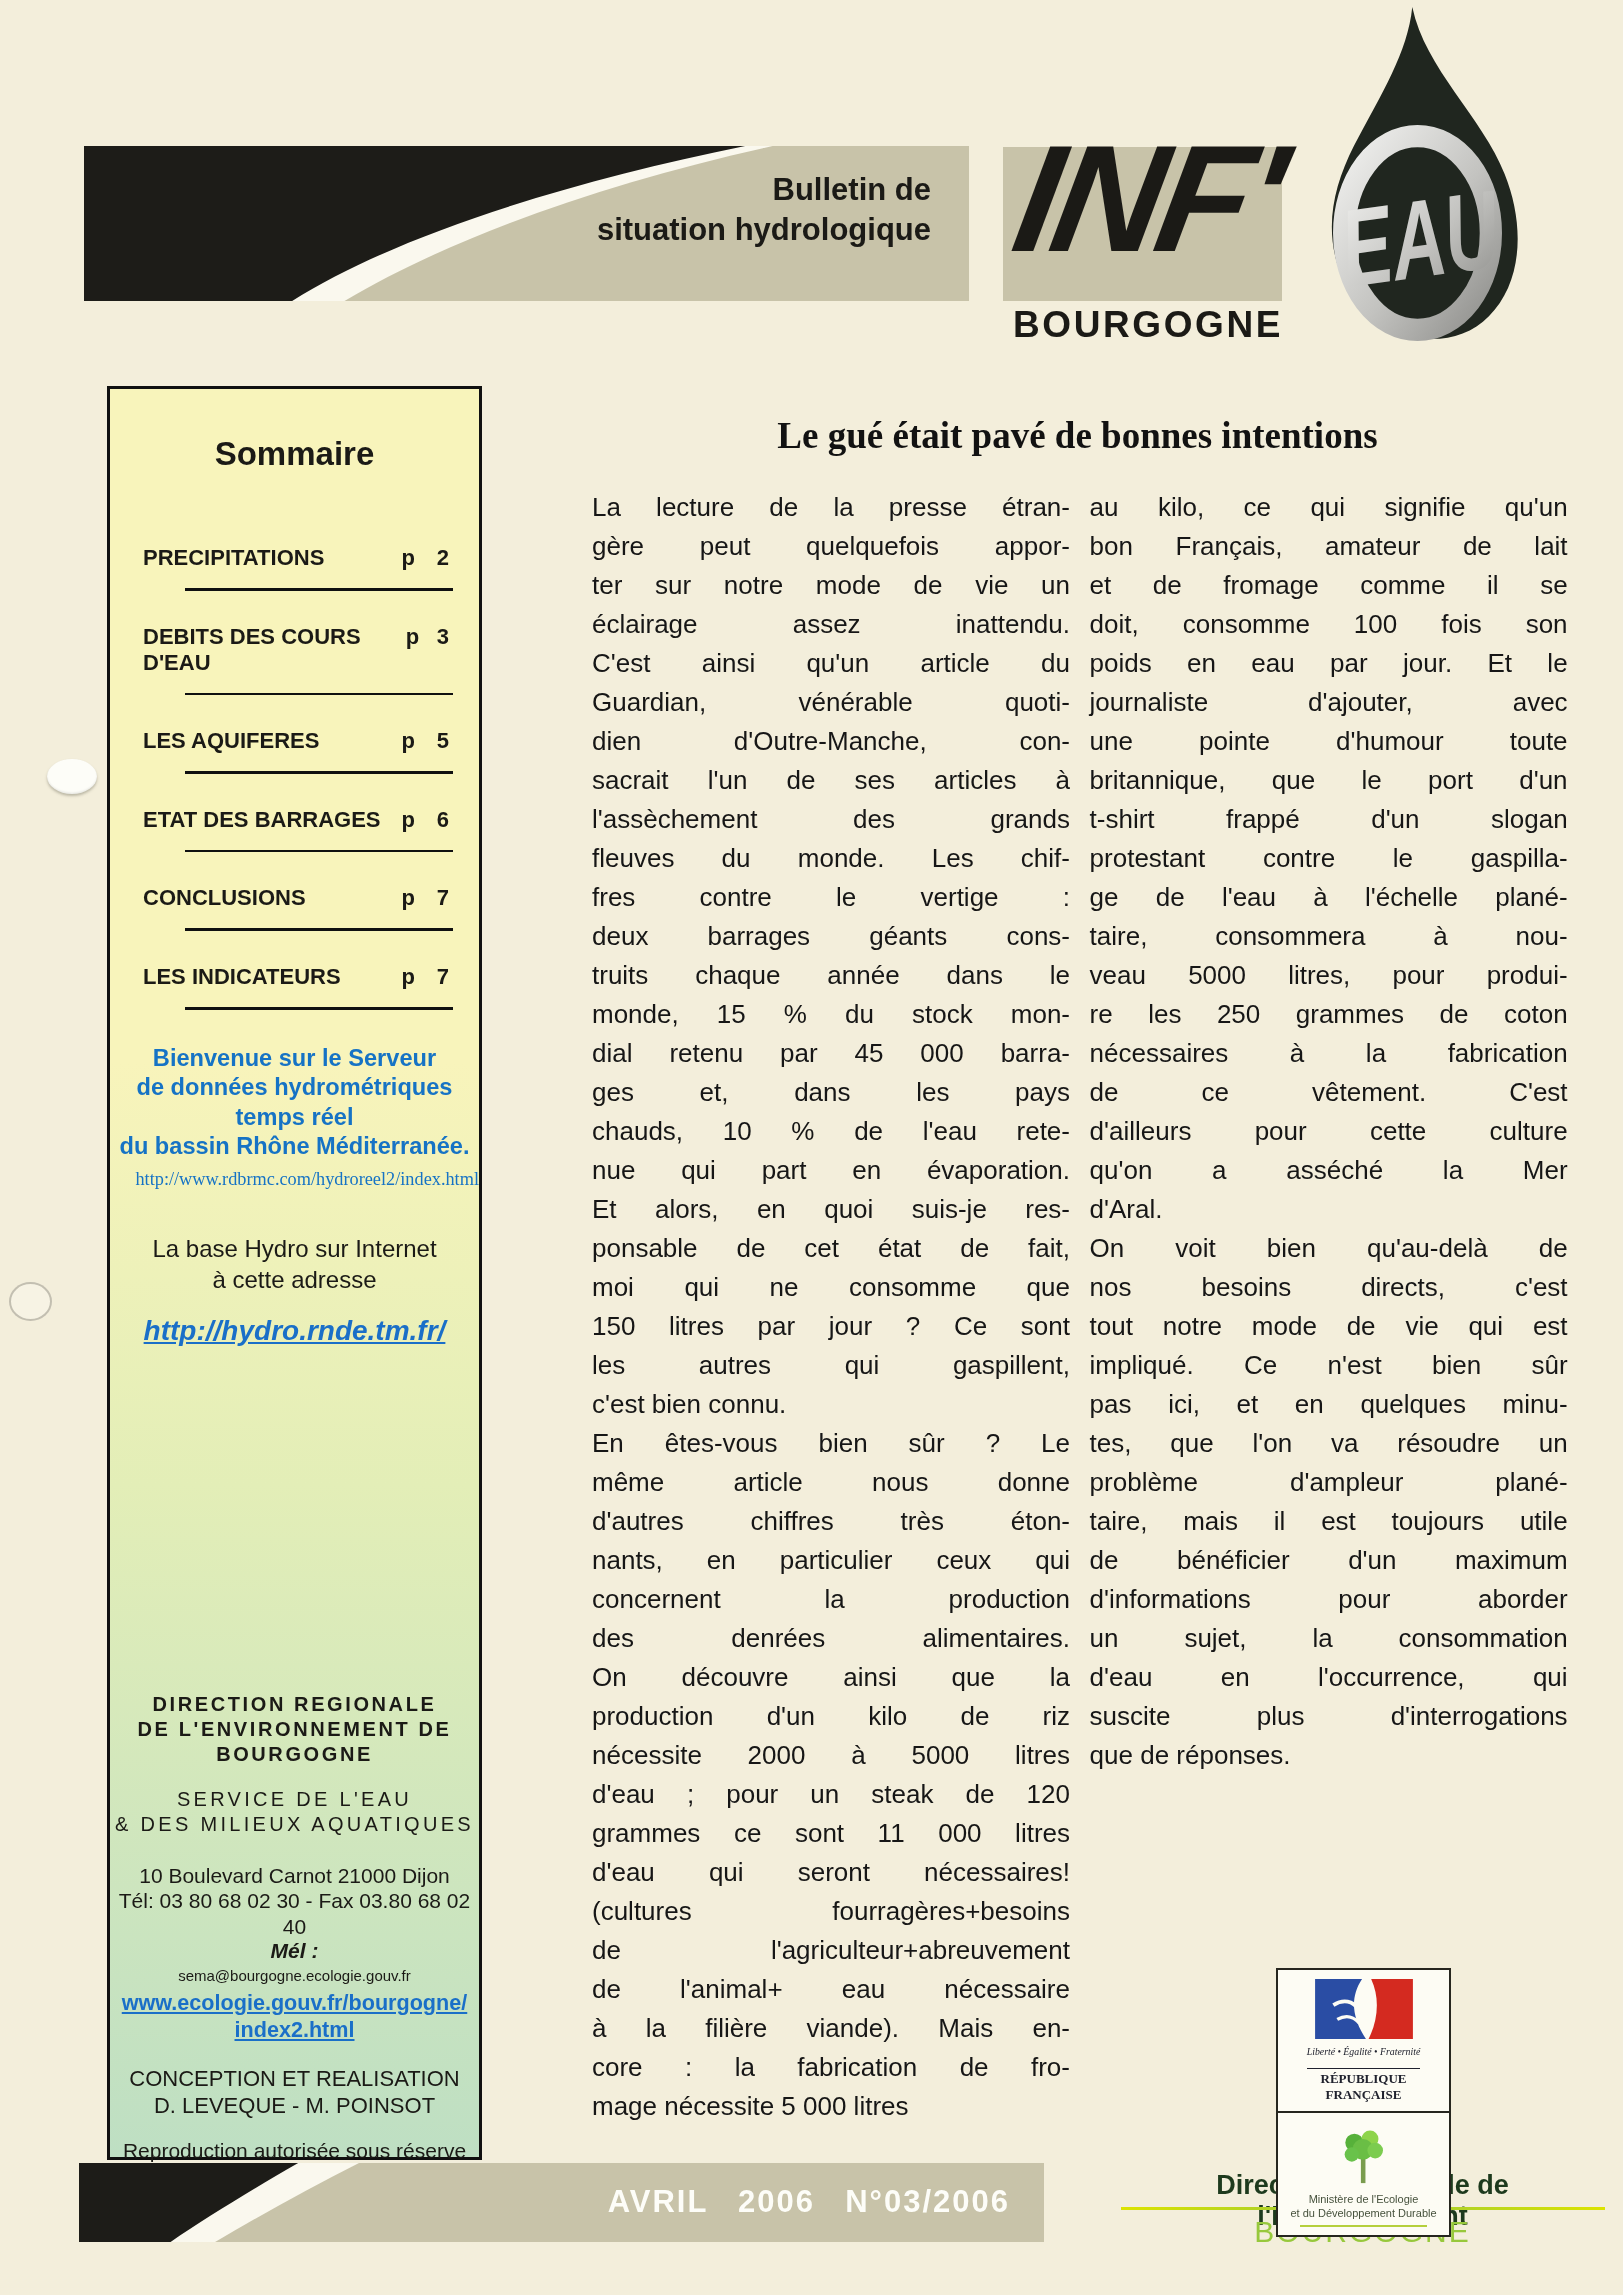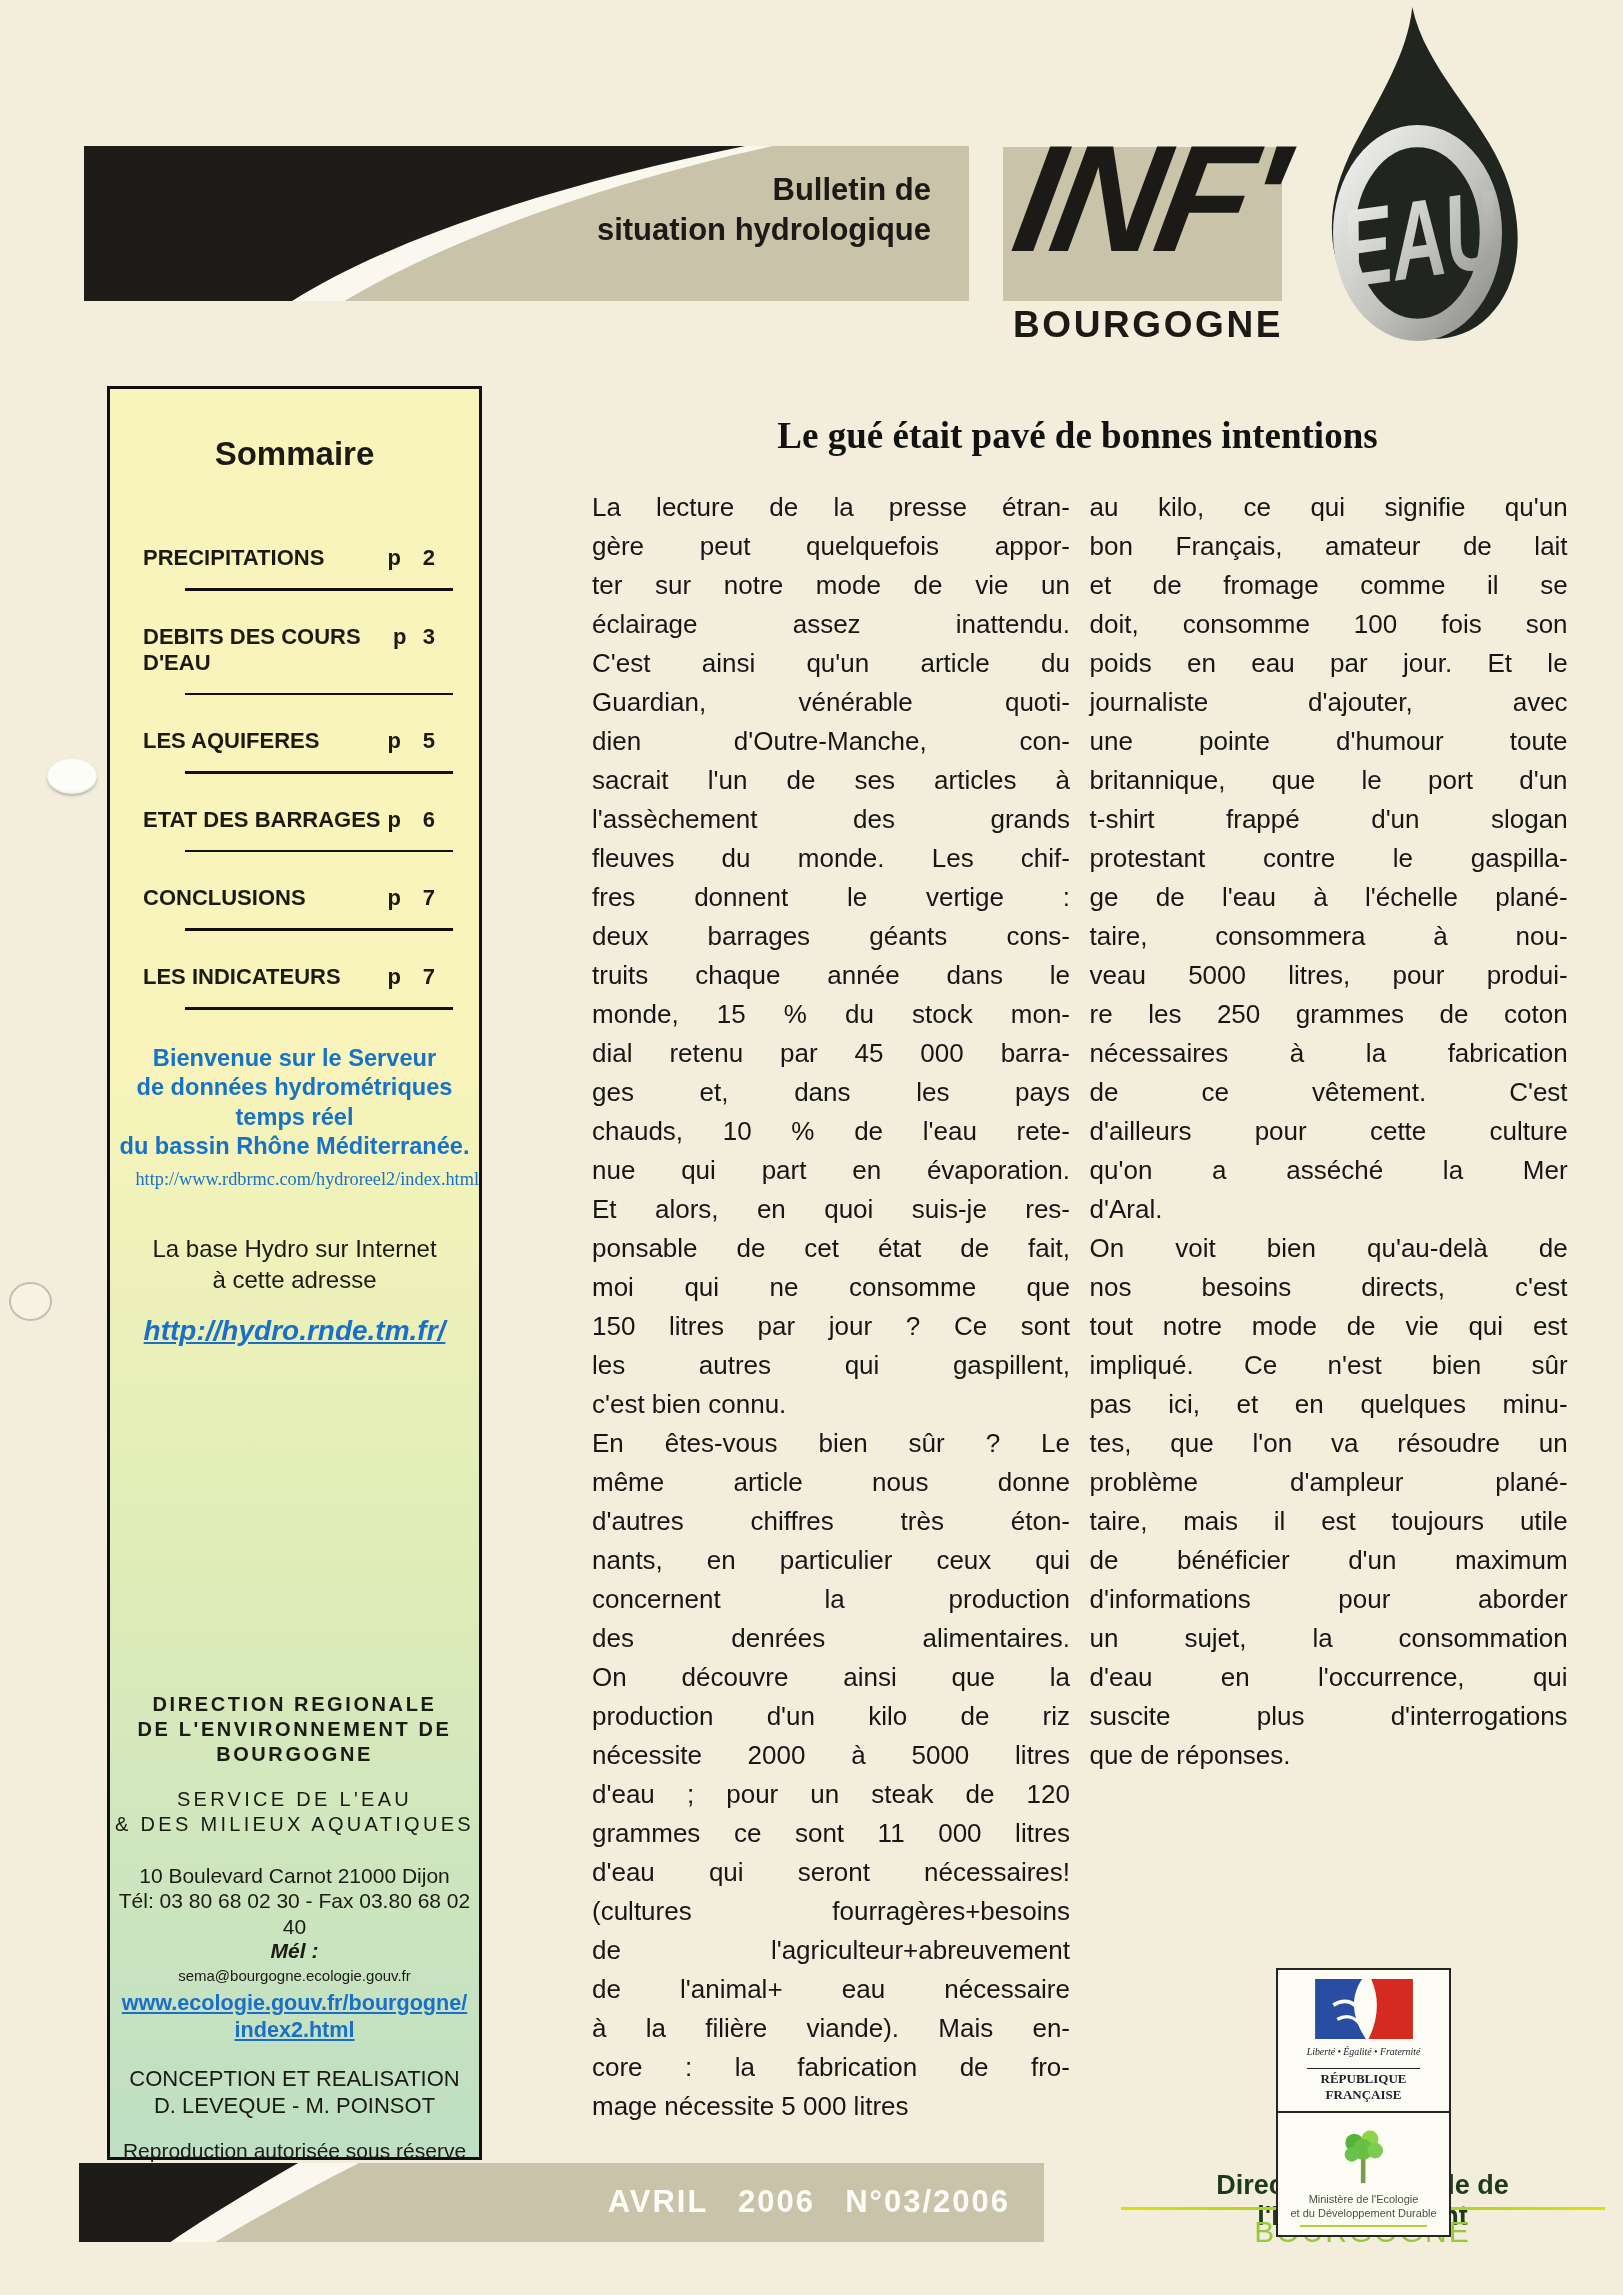--- a/index.html
+++ b/index.html
@@ -20,21 +20,21 @@
   .drop-logo { position:absolute; left:1278px; top:6.5px; width:262px; height:357px; z-index:3; }
 
   
   .sidebar { position:absolute; left:107px; top:386px; width:375px; height:1774px;
     border:3.9px solid #101010;
     background:linear-gradient(180deg, var(--sidebar-top) 0%, var(--sidebar-top) 38%, var(--sidebar-mid) 62%, var(--sidebar-bottom) 100%); }
   .sb-title { padding-top:46px; text-align:center; font-size:33px; font-weight:bold; color:var(--ink); }
   .toc { list-style:none; margin-top:72px; }
   .toc-item { margin-top:33px; }
   .toc-item:first-child { margin-top:0; }
-  .toc-row { display:flex; align-items:baseline; padding:0 44px 0 33px; font-weight:bold; font-size:22px; color:var(--ink); }
+  .toc-row { display:flex; align-items:baseline; padding:0 30px 0 33px; font-weight:bold; font-size:22px; color:var(--ink); }
   .toc-label { flex:1 1 auto; }
   .toc-p { margin-left:6.5px; }
   .toc-num { width:34px; text-align:right; }
   .toc-rule { margin:17px 26px 0 75px; height:2.6px; background:#101010; }
   .sb-blue { margin-top:34px; text-align:center; font-weight:bold; font-size:23.6px; line-height:29.5px; color:var(--blue-text); }
   .sb-blue-url { margin-top:7.9px; text-align:right; font-family:"Liberation Serif", serif; font-size:18.3px; color:var(--blue-text); }
   .sb-note { margin-top:43px; text-align:center; font-size:24px; line-height:31px; color:var(--ink); }
   .sb-hydro { margin-top:19.6px; text-align:center; font-size:28px; font-weight:bold; font-style:italic;
     text-decoration:underline; color:var(--link-blue); }
   .sb-org { position:absolute; left:0; right:0; top:1303px; text-align:center; color:var(--ink); }
@@ -231,21 +231,21 @@
           <div class="ln">La lecture de la presse étran-</div>
           <div class="ln">gère peut quelquefois appor-</div>
           <div class="ln">ter sur notre mode de vie un</div>
           <div class="ln">éclairage assez inattendu.</div>
           <div class="ln">C'est ainsi qu'un article du</div>
           <div class="ln">Guardian, vénérable quoti-</div>
           <div class="ln">dien d'Outre-Manche, con-</div>
           <div class="ln">sacrait l'un de ses articles à</div>
           <div class="ln">l'assèchement des grands</div>
           <div class="ln">fleuves du monde. Les chif-</div>
-          <div class="ln">fres donnent le vertige :</div>
+          <div class="ln">fres contre le vertige :</div>
           <div class="ln">deux barrages géants cons-</div>
           <div class="ln">truits chaque année dans le</div>
           <div class="ln">monde, 15 % du stock mon-</div>
           <div class="ln">dial retenu par 45 000 barra-</div>
           <div class="ln">ges et, dans les pays</div>
           <div class="ln">chauds, 10 % de l'eau rete-</div>
           <div class="ln">nue qui part en évaporation.</div>
           <div class="ln">Et alors, en quoi suis-je res-</div>
           <div class="ln">ponsable de cet état de fait,</div>
           <div class="ln">moi qui ne consomme que</div>

